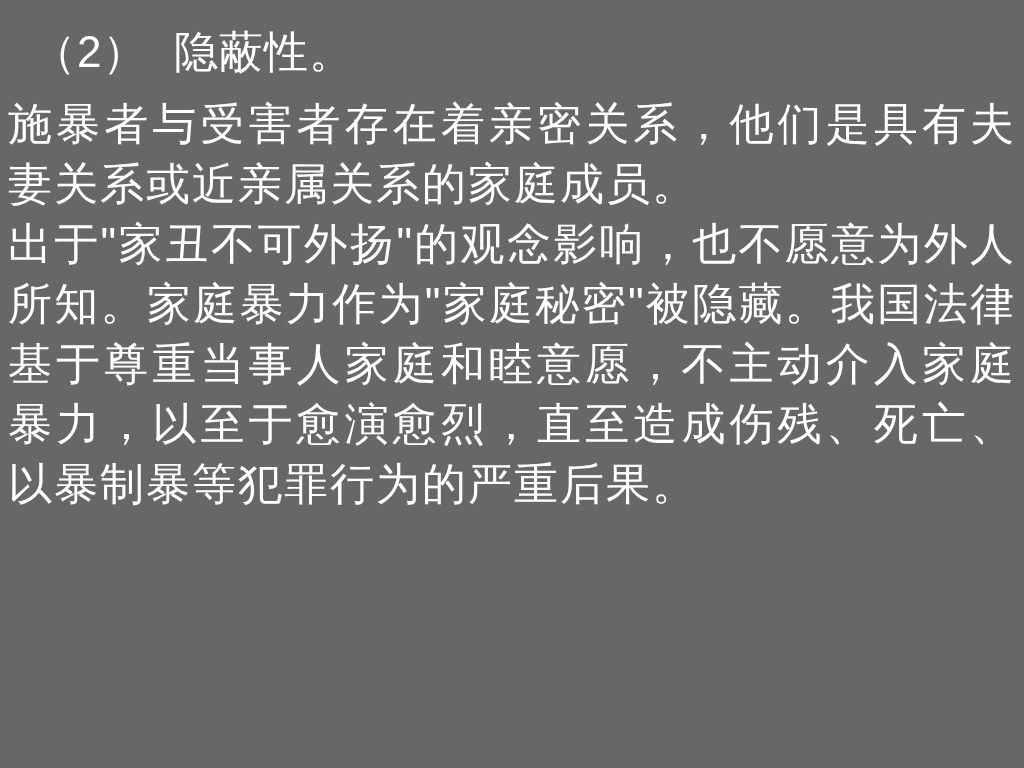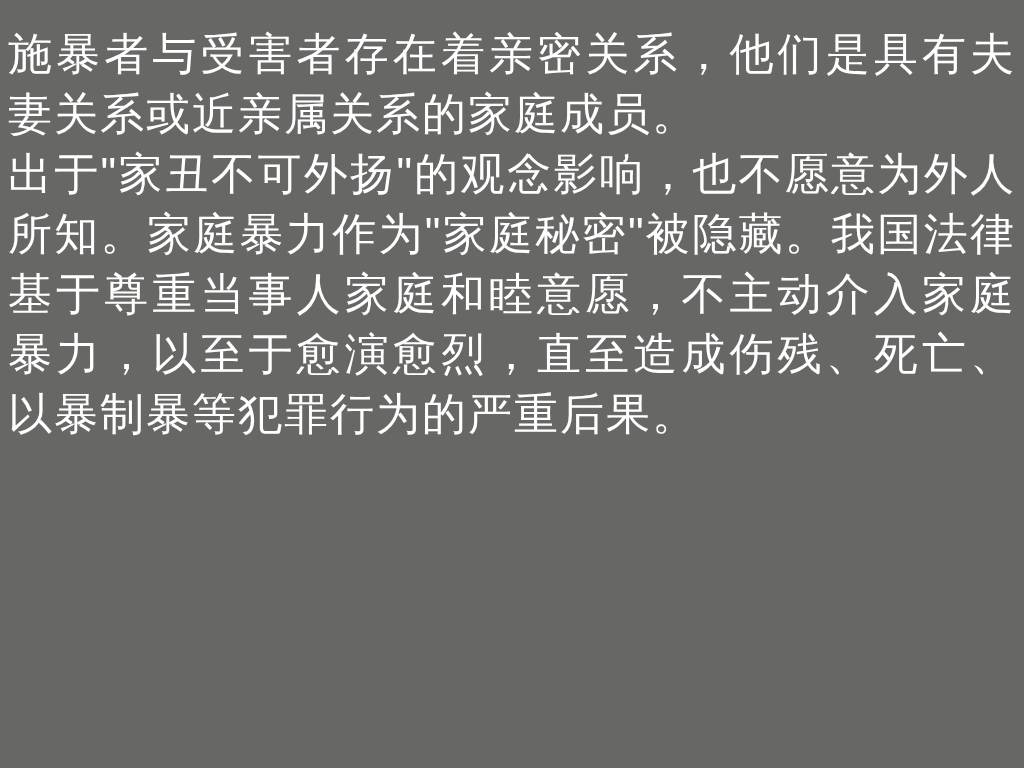--- a/index.html
+++ b/index.html
@@ -22,33 +22,34 @@
   }
   .slide-title {
     color: #ffffff;
     font-size: 44px;
     line-height: 60px;
     padding-left: 24px;
     letter-spacing: 1px;
     white-space: pre;
   }
   .slide-body {
-    margin-top: 2px;
+    margin-top: 12px;
   }
   .slide-paragraph {
     color: #ffffff;
     font-size: 44px;
     line-height: 60px;
     letter-spacing: 2px;
     text-align: justify;
     text-justify: inter-ideograph;
     word-break: break-all;
   }
 </style>
 </head>
 <body>
 
 <div class="slide">
+  <div class="slide-title">（2）  隐蔽性。</div>
   <div class="slide-body">
     <div class="slide-paragraph">施暴者与受害者存在着亲密关系，他们是具有夫妻关系或近亲属关系的家庭成员。</div>
     <div class="slide-paragraph">出于"家丑不可外扬"的观念影响，也不愿意为外人所知。家庭暴力作为"家庭秘密"被隐藏。我国法律基于尊重当事人家庭和睦意愿，不主动介入家庭暴力，以至于愈演愈烈，直至造成伤残、死亡、以暴制暴等犯罪行为的严重后果。</div>
   </div>
 </div>
 
 </body></html>

